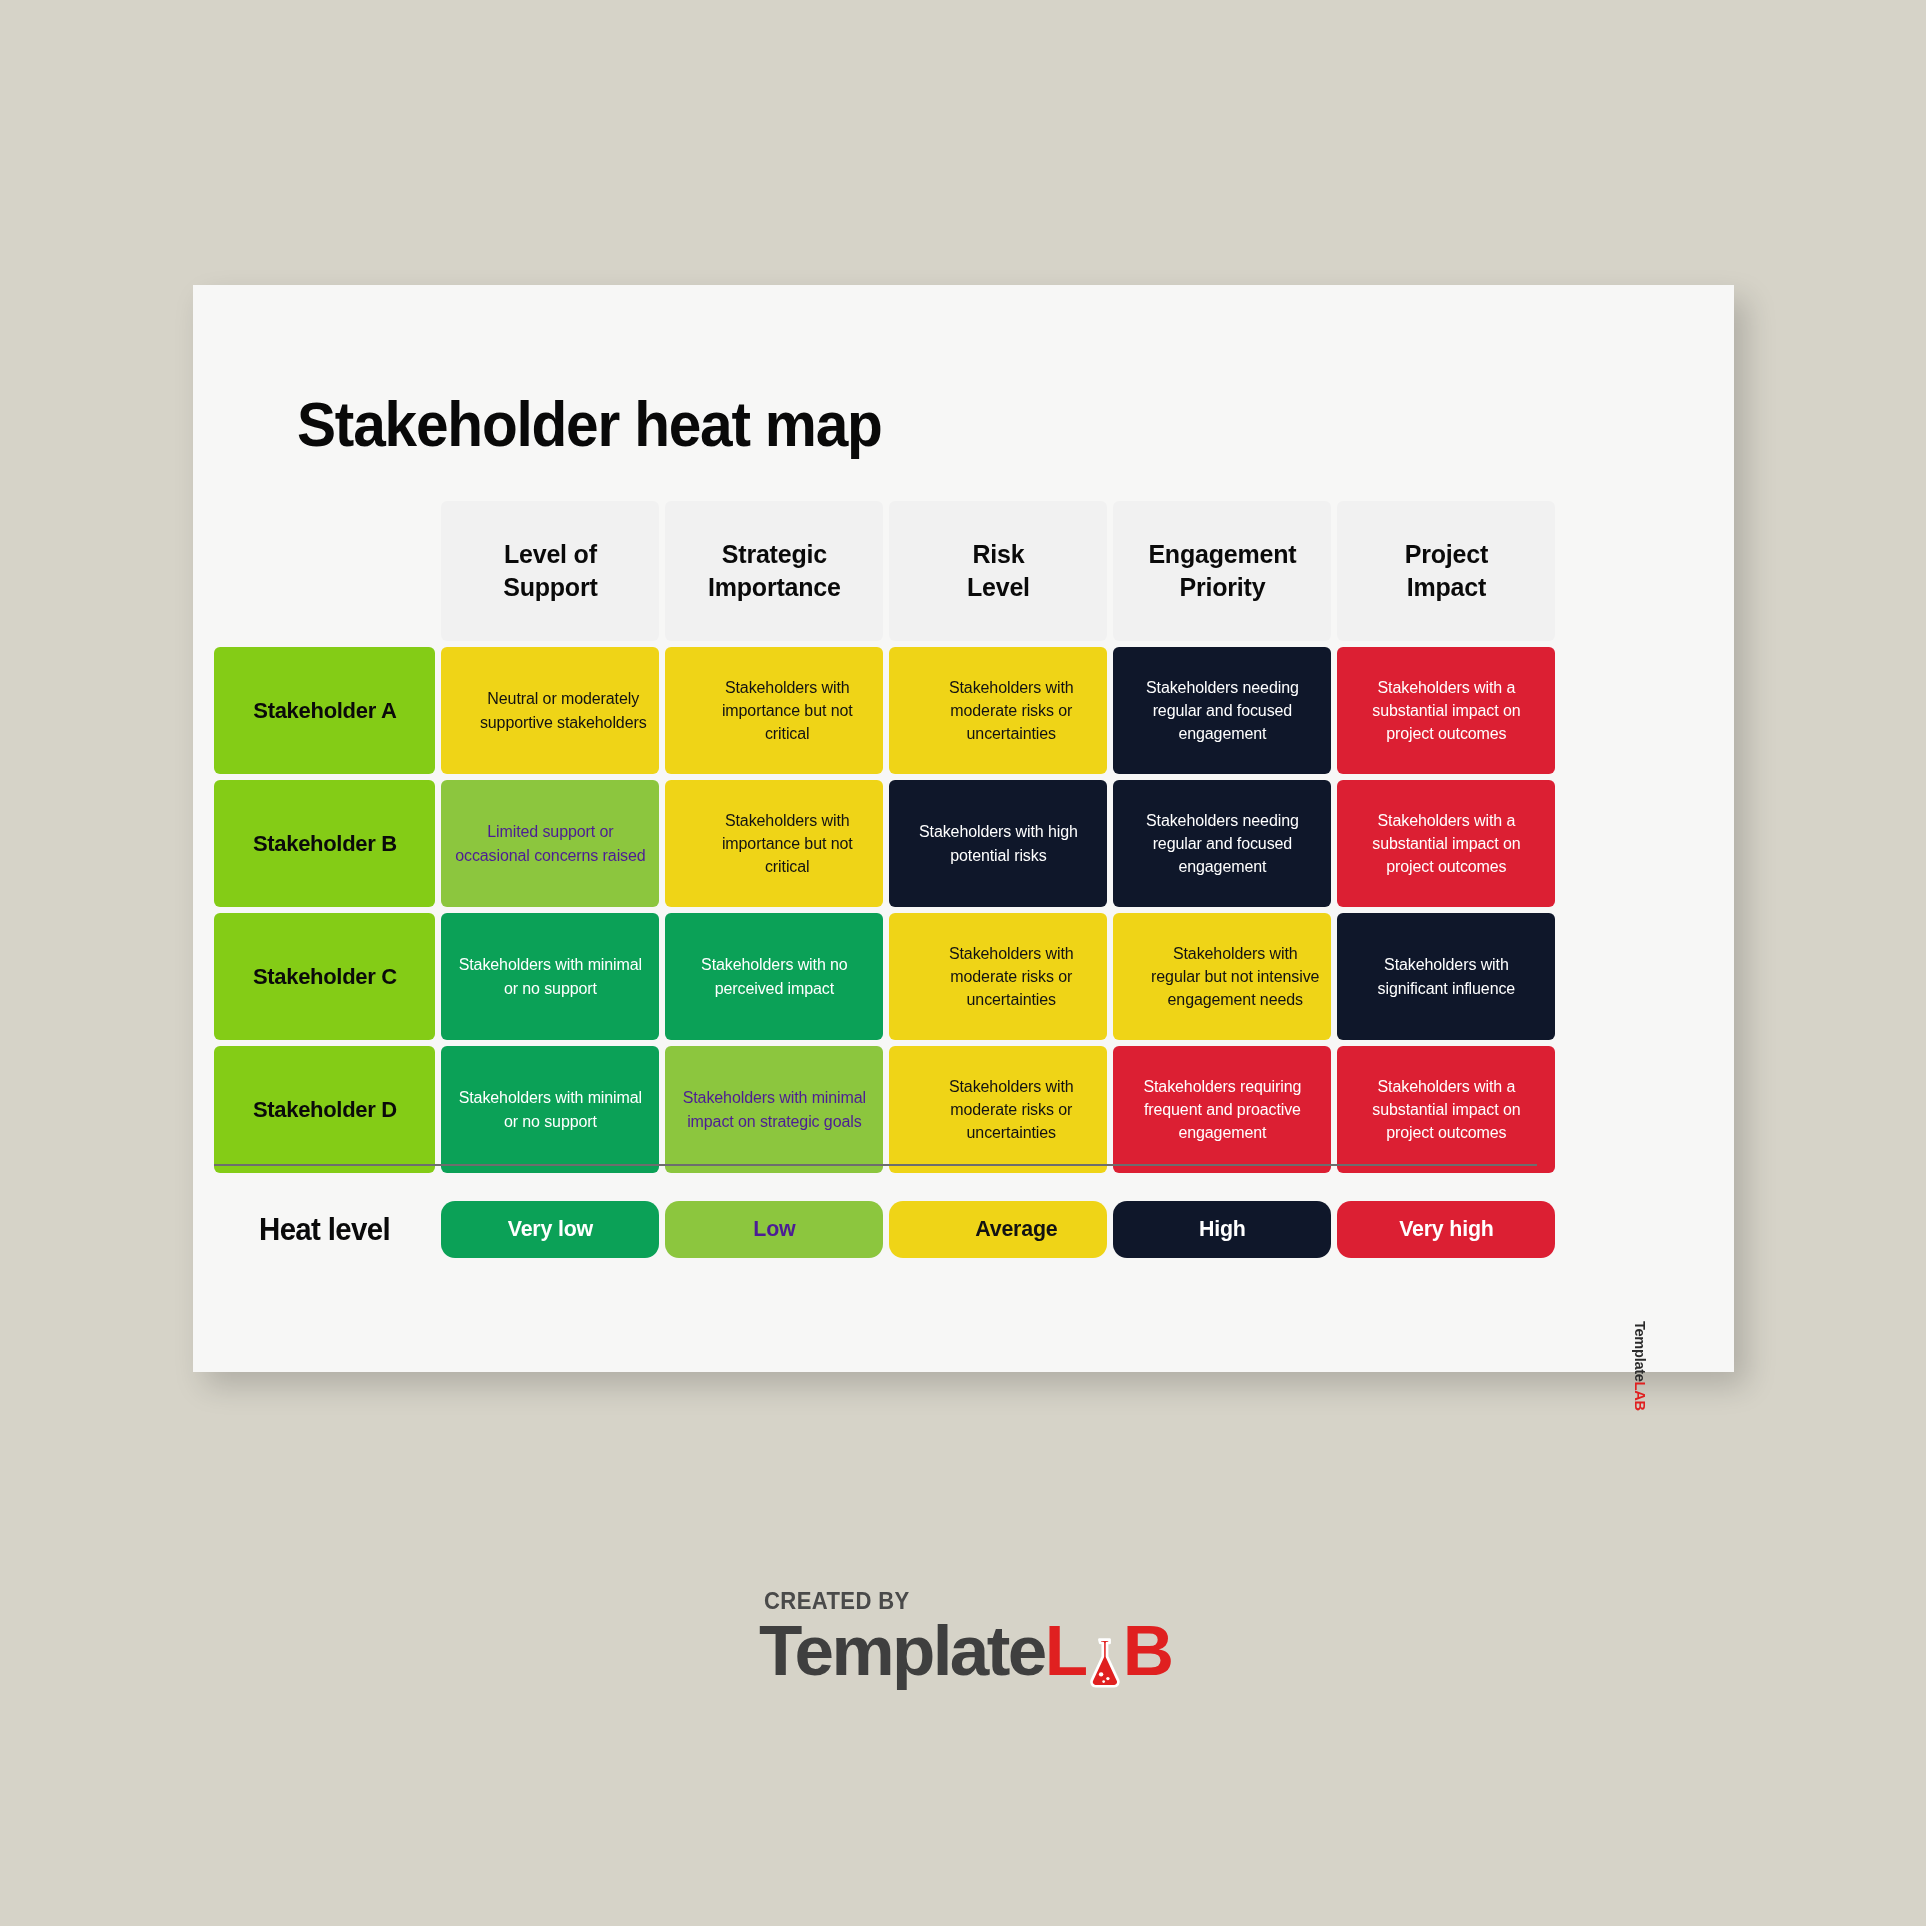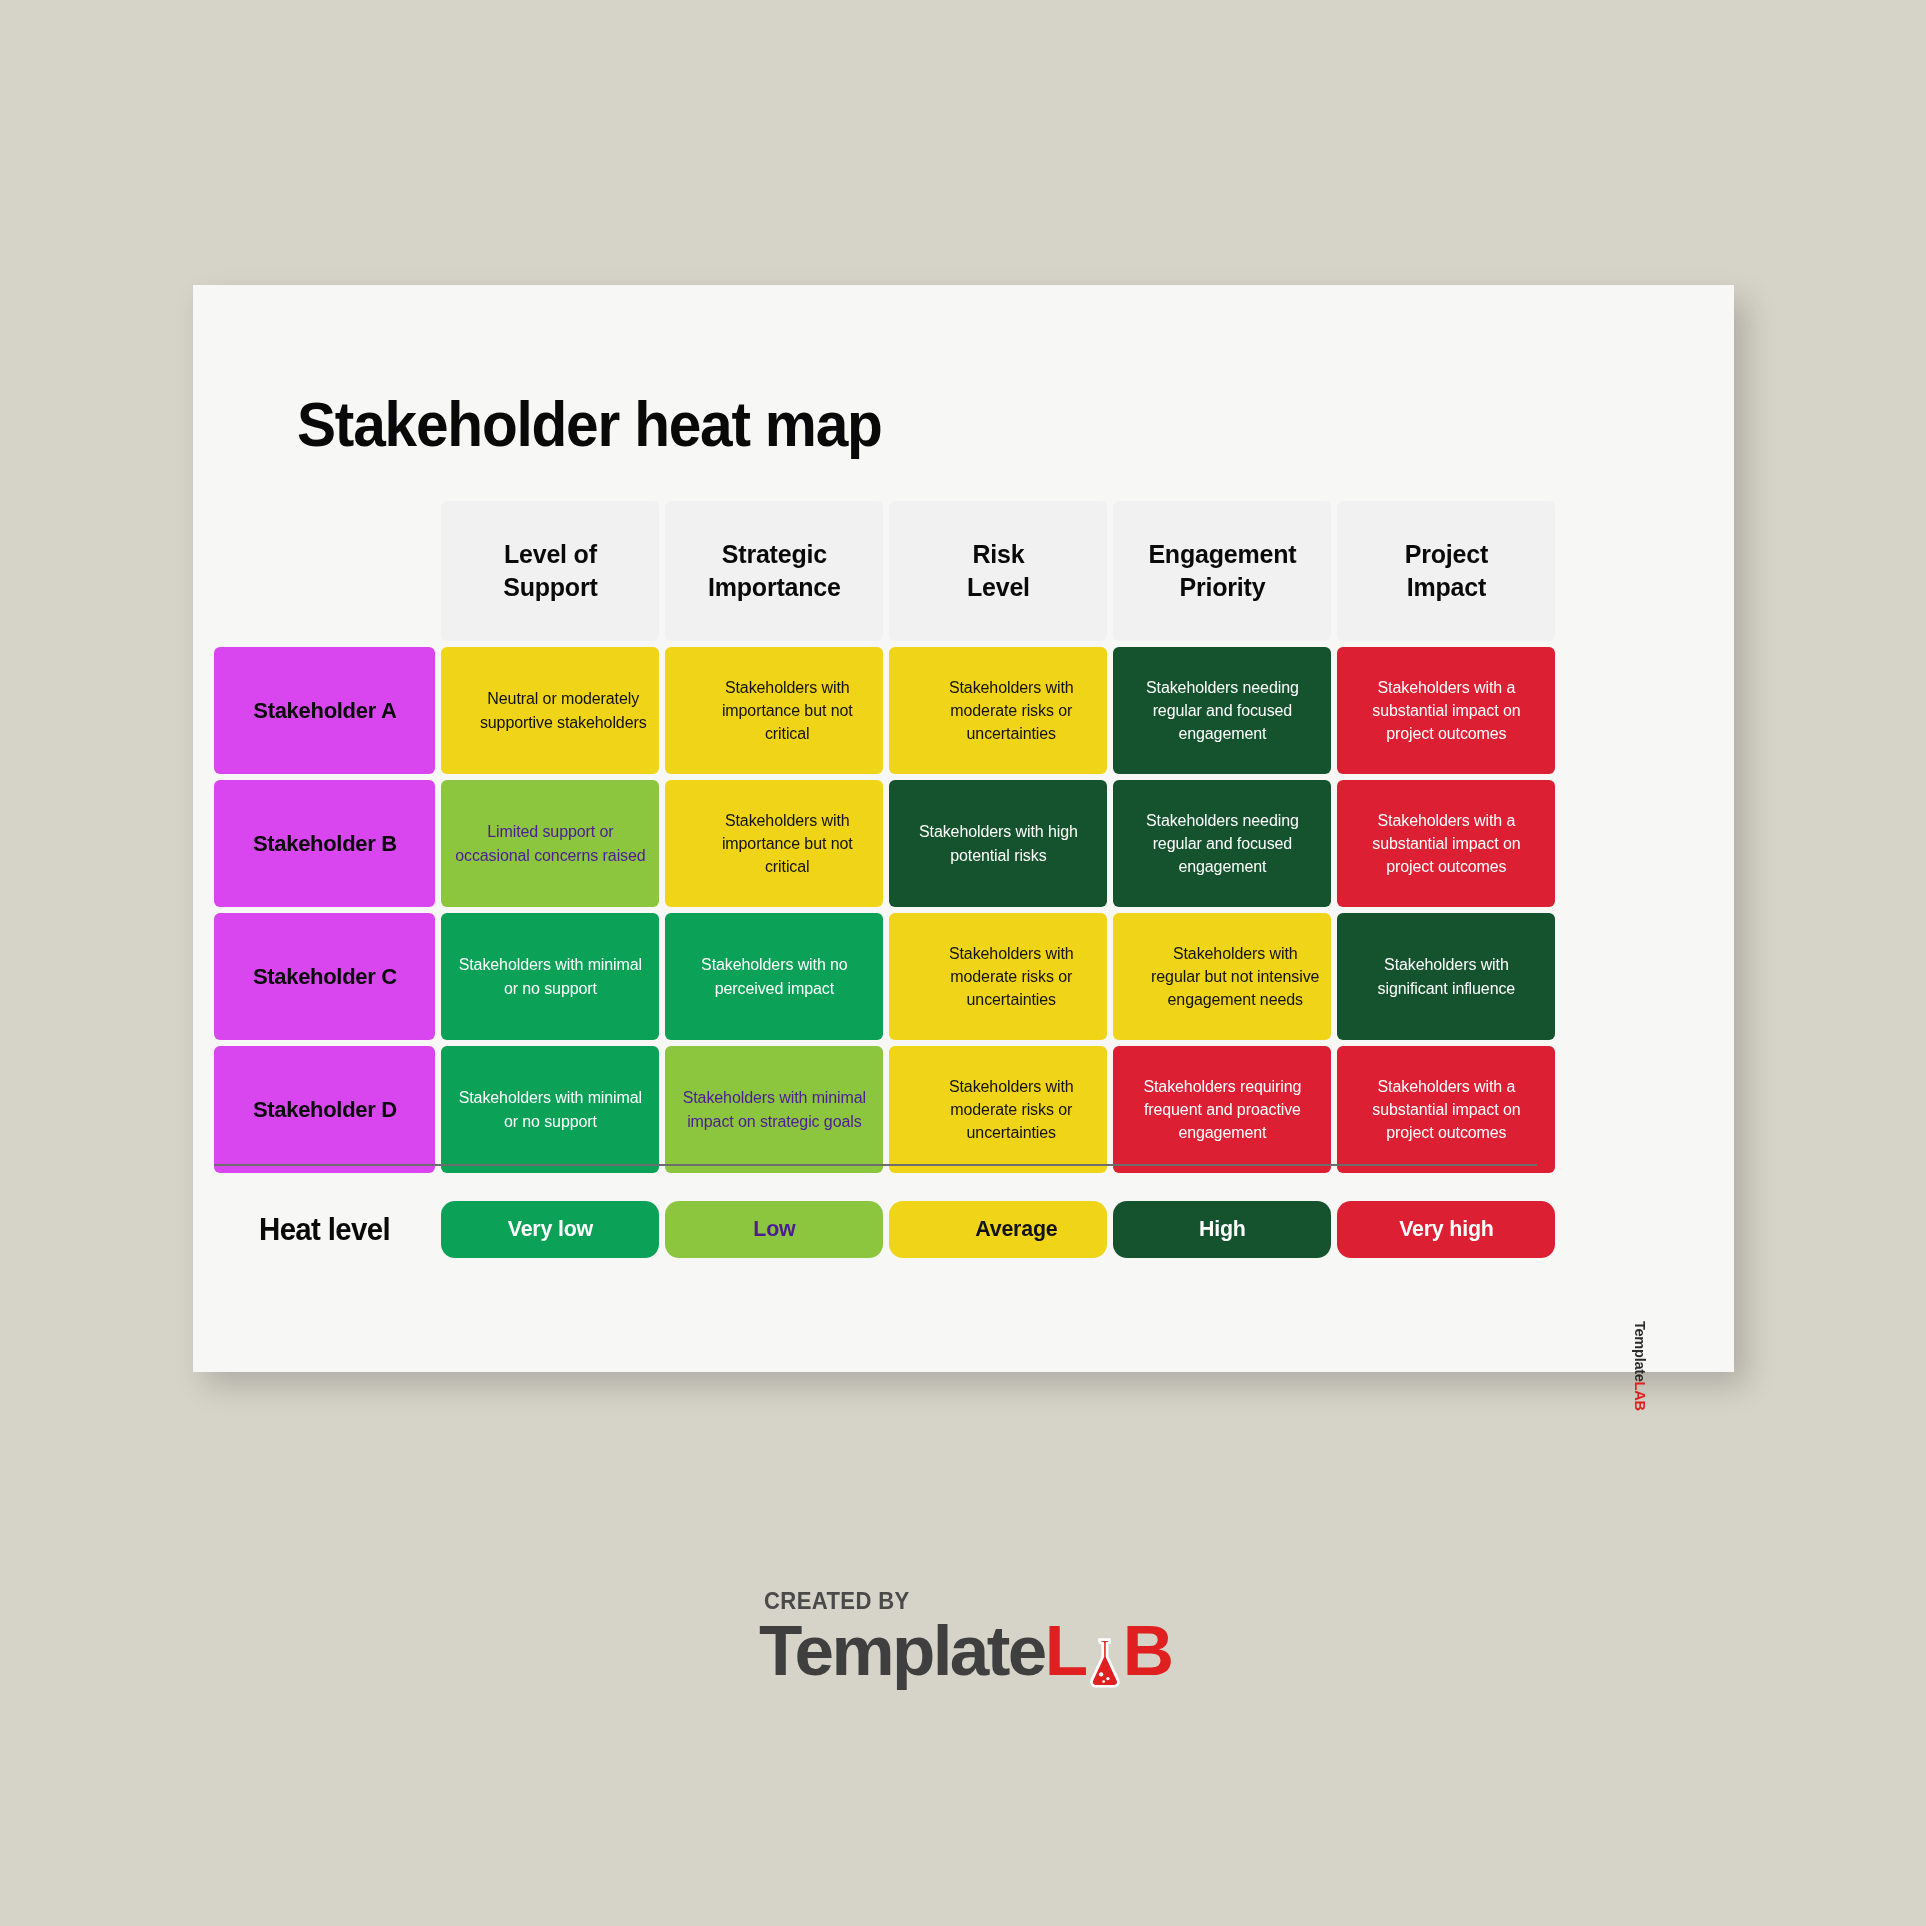--- a/index.html
+++ b/index.html
@@ -54,21 +54,21 @@
     justify-content:center;
     text-align:center;
     font-size:25px;
     font-weight:700;
     color:#0a0a0a;
     line-height:1.32;
     letter-spacing:-0.2px;
   }
 
   .row-label {
-    background:#d946ef;
+    background:#84cc16;
     border-radius:6px;
     height:127px;
     display:flex;
     align-items:center;
     justify-content:center;
     font-size:22px;
     font-weight:700;
     color:#0a0a0a;
     letter-spacing:-0.3px;
   }
@@ -84,21 +84,21 @@
     font-weight:400;
     line-height:1.44;
     padding:5.1px 10.3px;
     letter-spacing:-0.1px;
   }
 
   
   .h-verylow  { background:#0ba157; color:#ffffff; }
   .h-low      { background:#8cc63e; color:#4c1d95; }
   .h-average  { background:#efd417; color:#121212;padding-left:36px; }
-  .h-high     { background:#14532d; color:#ffffff; }
+  .h-high     { background:#0f172a; color:#ffffff; }
   .h-veryhigh { background:#dc1f33; color:#ffffff; }
 
   
   #divider {
     position:absolute;
     left:21.4px; top:879px;
     width:1323px;
     height:1.7px;
     background:#6d6d6d;
   }

